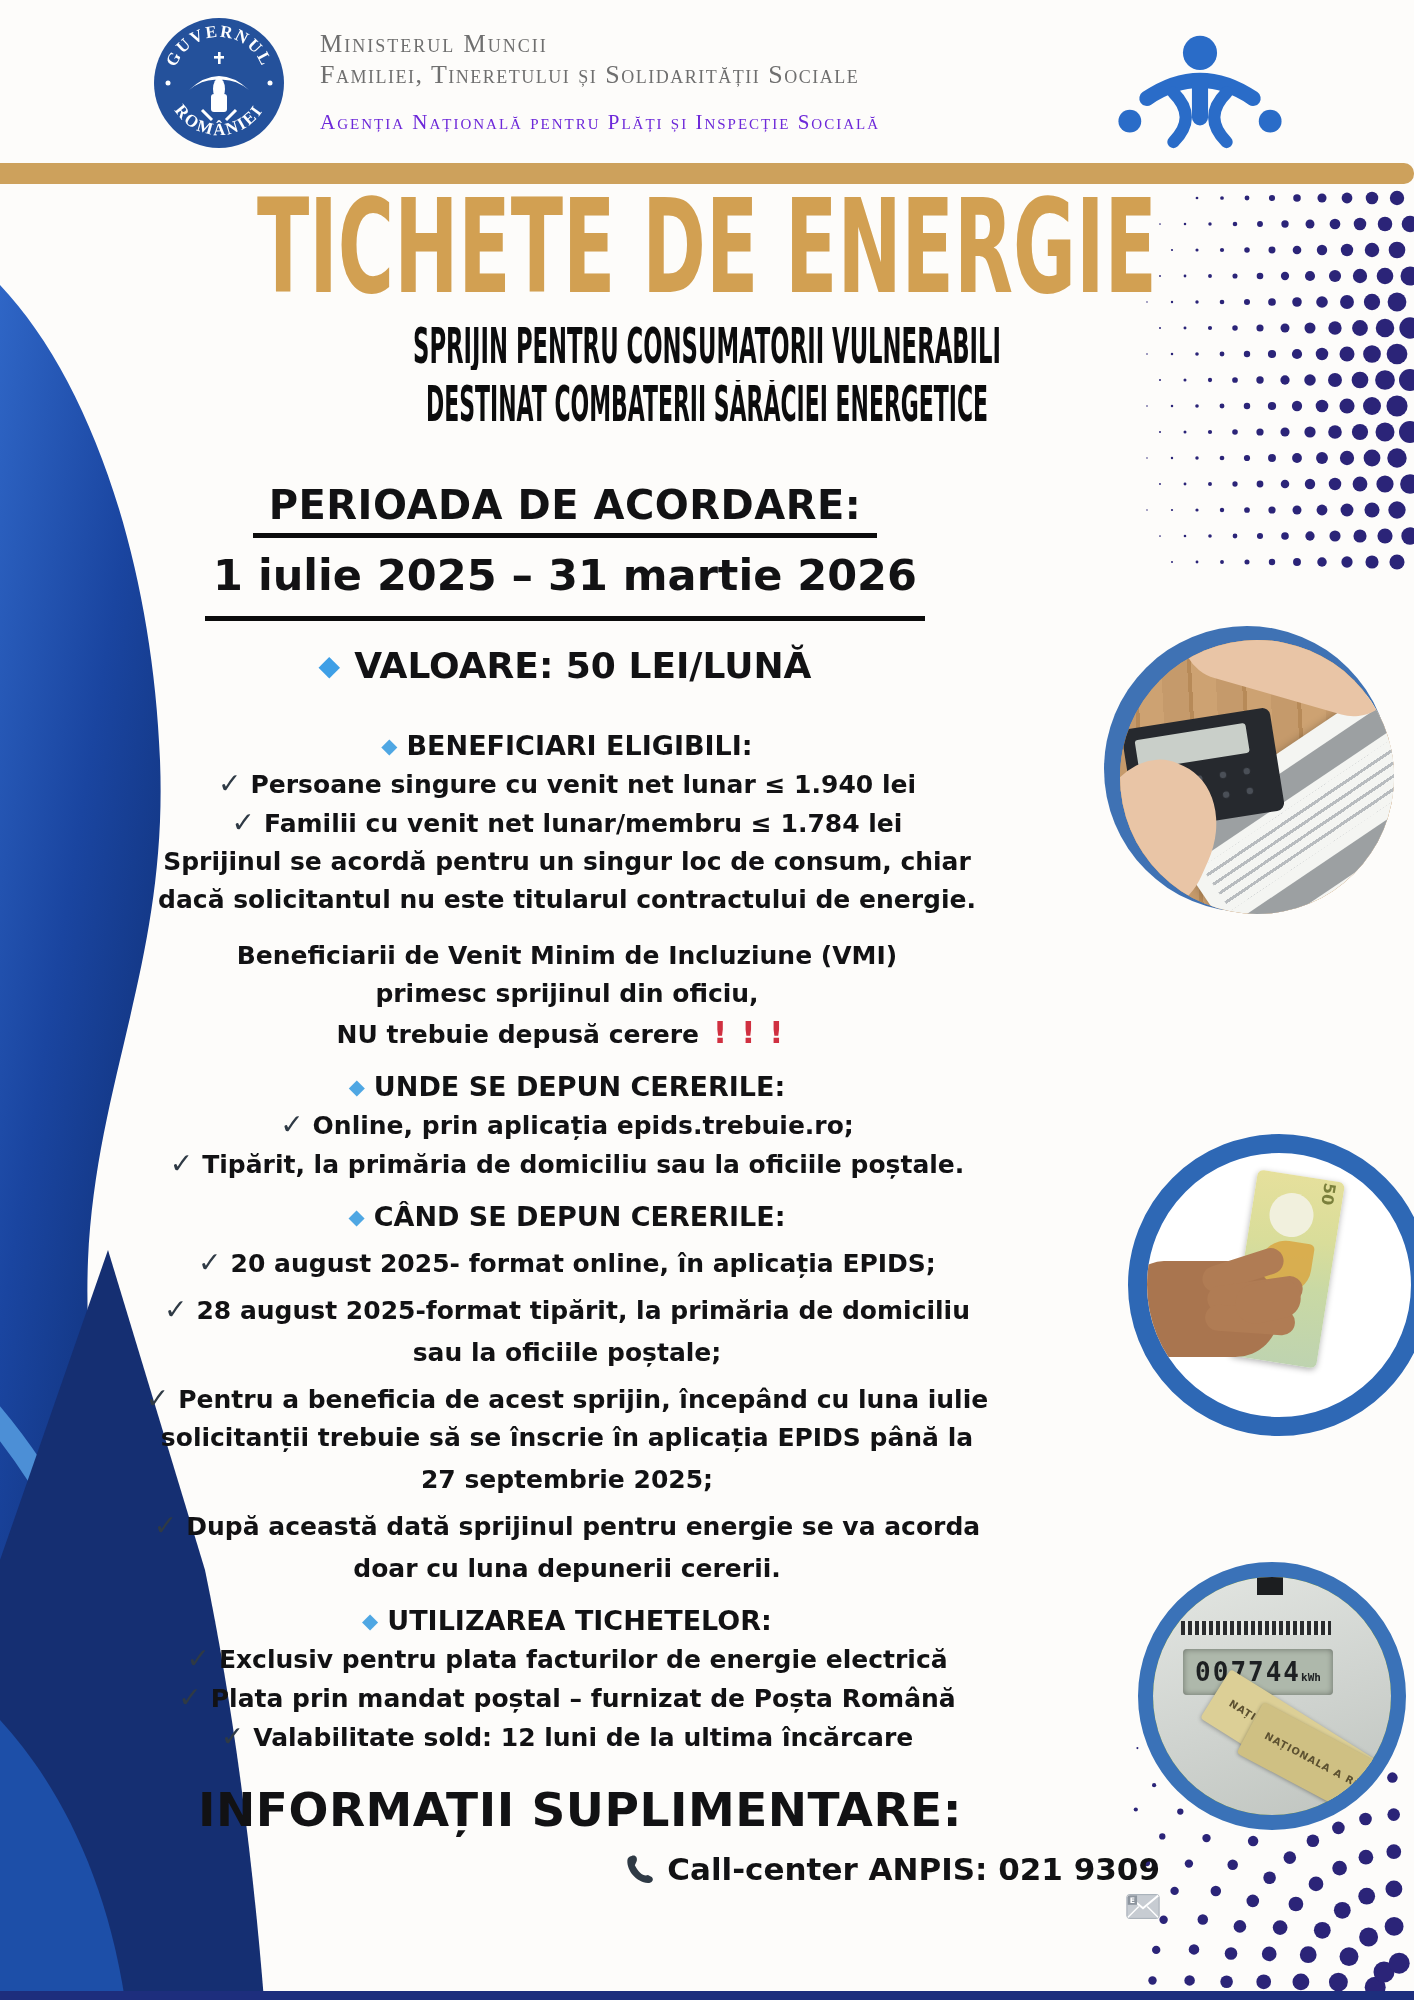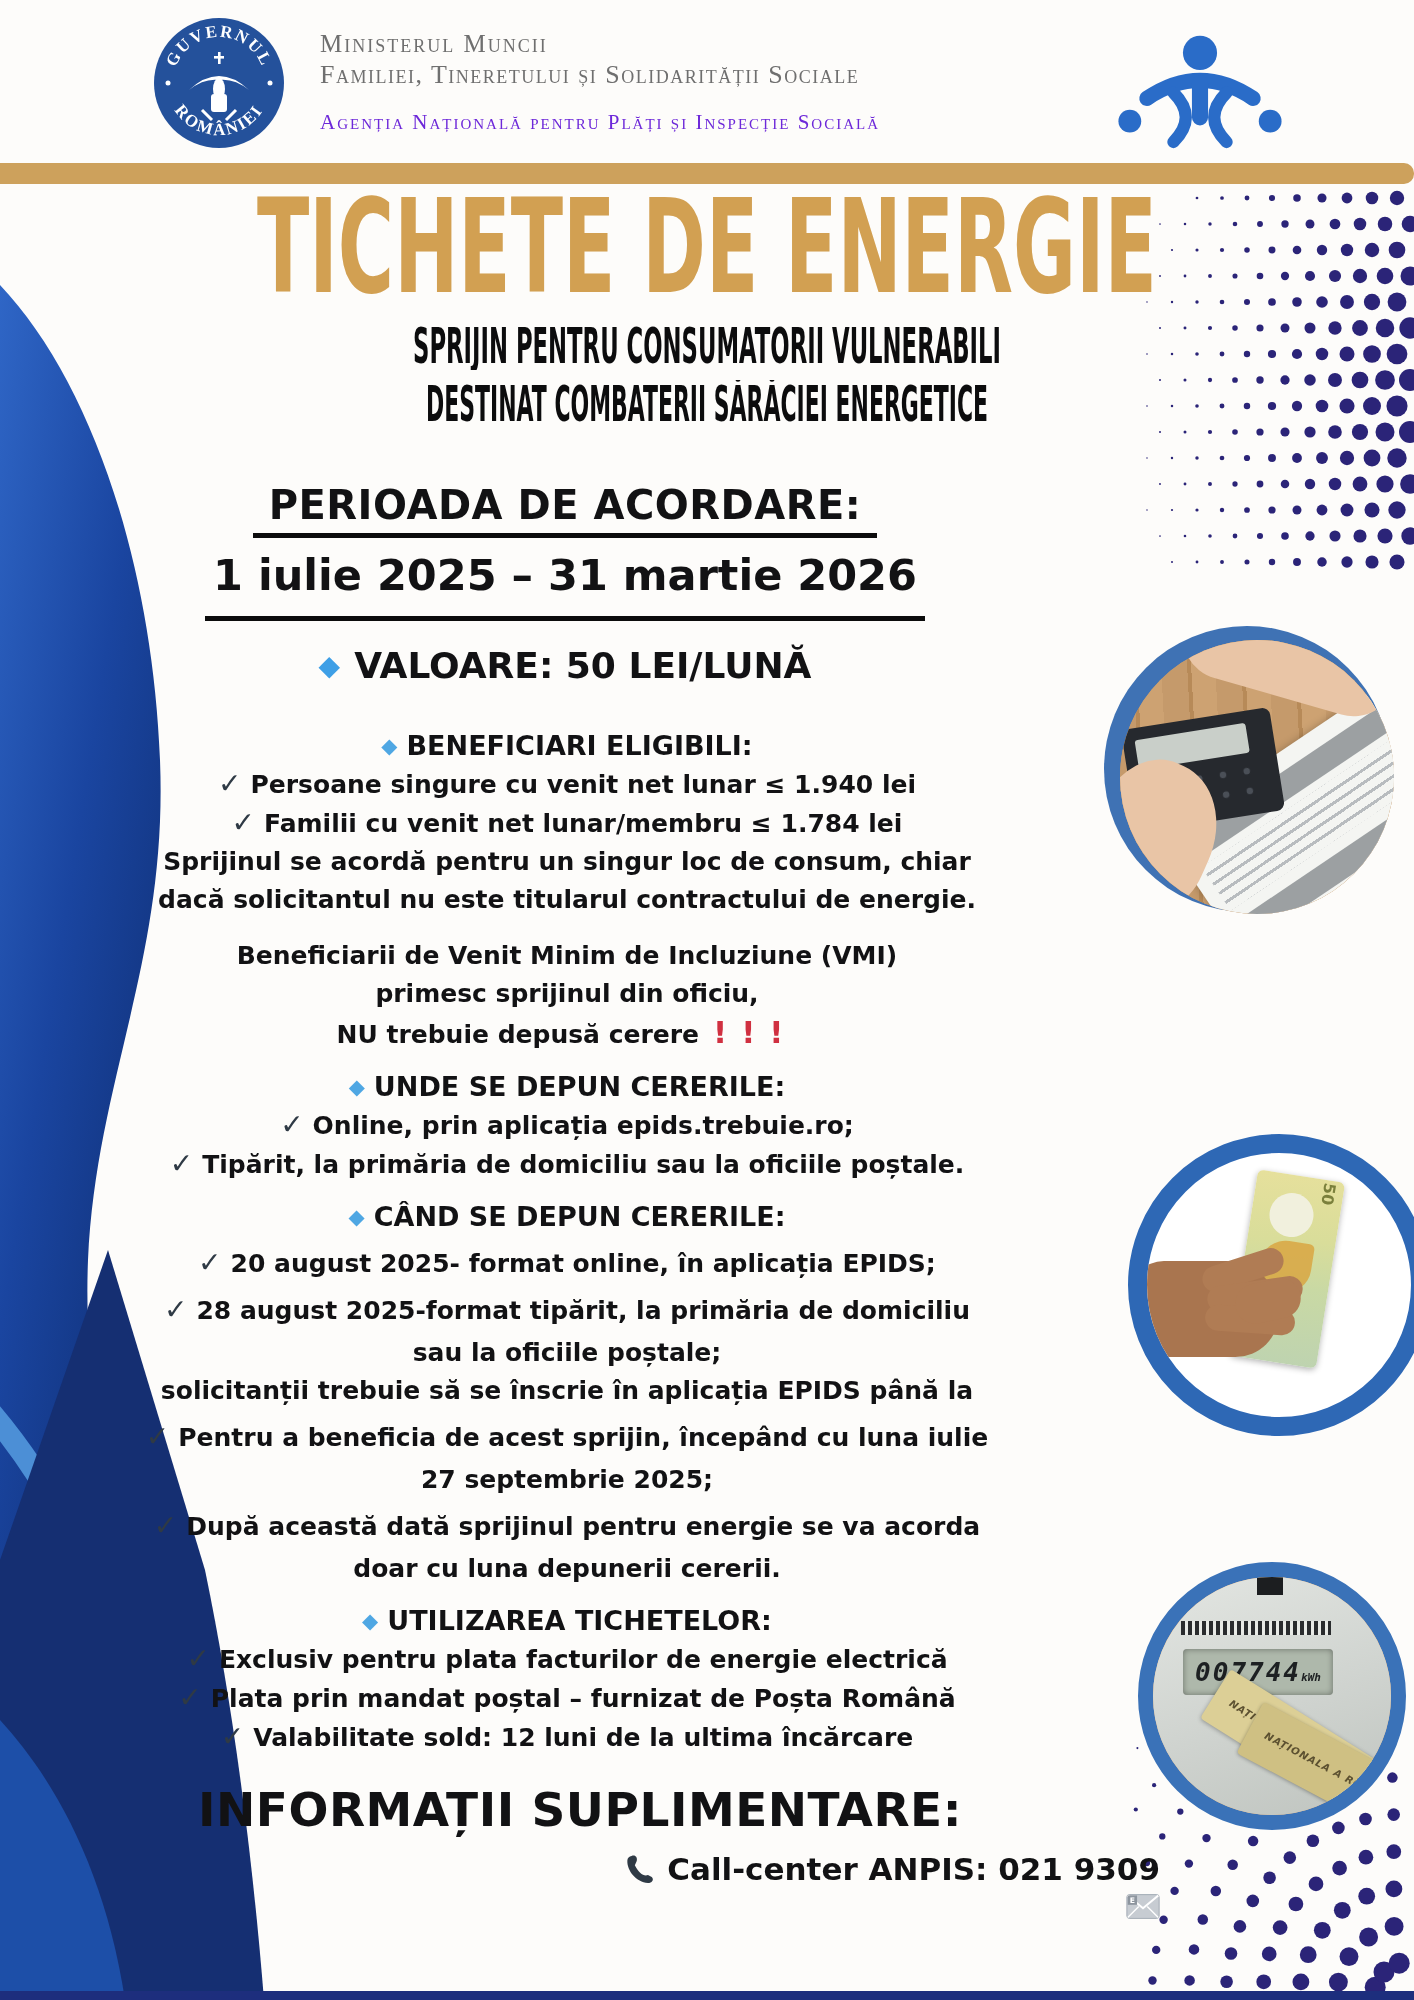--- a/index.html
+++ b/index.html
@@ -79,21 +79,21 @@
   #c2-ring .hand{position:absolute;left:-18px;top:108px;width:150px;height:96px;background:#a9754f;border-radius:40px 60px 50px 40px;}
   #c2-ring .finger{position:absolute;background:#b07c54;border-radius:14px;height:26px;}
   #c2-ring .note{position:absolute;left:96px;top:22px;width:88px;height:188px;
     background:linear-gradient(175deg,#e6e09c 0%,#d9dd9a 35%,#c9d9a4 60%,#bed3b0 100%);
     border-radius:6px;transform:rotate(9deg);box-shadow:0 2px 6px rgba(0,0,0,.3);}
   #c2-ring .note .wm{position:absolute;left:18px;top:18px;width:44px;height:44px;background:#f3f2e4;border-radius:50%;opacity:.9;}
   #c2-ring .note .fl{position:absolute;left:16px;top:66px;width:52px;height:52px;background:#d9a33c;border-radius:50% 10% 50% 10%;opacity:.8;}
   #c2-ring .note .v50{position:absolute;right:4px;top:4px;font-size:16px;font-weight:bold;color:#7b803c;transform:rotate(90deg);}
   #c2-ring .thumb{position:absolute;left:88px;top:128px;width:66px;height:40px;background:#b07c54;border-radius:20px;transform:rotate(-12deg);}
 
-  #c3-ring{left:0;top:0;width:238px;height:238px;background:#fdba74;border:15px solid #3A72B8;font-style:italic;}
+  #c3-ring{left:0;top:0;width:238px;height:238px;background:#4d7c0f;border:15px solid #3A72B8;}
   #c3-ring .body{position:absolute;inset:0;background:linear-gradient(160deg,#e3e6e2 0%,#cfd3cf 55%,#bfc4bf 100%);}
   #c3-ring .notch{position:absolute;left:104px;top:0;width:26px;height:18px;background:#1c1e20;}
   #c3-ring .bar{position:absolute;left:28px;top:44px;width:150px;height:14px;
     background:repeating-linear-gradient(90deg,#2a2c2e 0 4px,#e8eae6 4px 7px);}
   #c3-ring .lcd{position:absolute;left:30px;top:72px;width:150px;height:46px;background:#aeb8ab;
     border-radius:4px;box-shadow:inset 0 0 6px rgba(0,0,0,.4);color:#1d2022;
     font-family:"DejaVu Sans Mono","Liberation Mono",monospace;font-size:26px;font-weight:bold;
     line-height:46px;text-align:center;letter-spacing:2px;}
   #c3-ring .lcd .unit{font-size:11px;letter-spacing:0;}
   #c3-ring .n1,#c3-ring .n2{position:absolute;width:190px;height:58px;background:#d8c88e;border-radius:4px;
@@ -442,22 +442,22 @@
       <div class="bl bl--g20"><span>Beneficiarii de Venit Minim de Incluziune (VMI)</span></div>
       <div class="bl"><span>primesc sprijinul din oficiu,</span></div>
       <div class="bl"><span>NU trebuie depusă cerere</span><span class="excl">!!!</span></div>
       <div class="bl bl--heading"><span class="dm">◆</span><span>UNDE SE DEPUN CERERILE:</span></div>
       <div class="bl"><span class="ck">✓</span><span>Online, prin aplicația epids.trebuie.ro;</span></div>
       <div class="bl"><span class="ck">✓</span><span>Tipărit, la primăria de domiciliu sau la oficiile poștale.</span></div>
       <div class="bl bl--heading"><span class="dm">◆</span><span>CÂND SE DEPUN CERERILE:</span></div>
       <div class="bl bl--g10"><span class="ck">✓</span><span>20 august 2025- format online, în aplicația EPIDS;</span></div>
       <div class="bl bl--g10"><span class="ck">✓</span><span>28 august 2025-format tipărit, la primăria de domiciliu</span></div>
       <div class="bl bl--g6"><span>sau la oficiile poștale;</span></div>
+      <div class="bl bl--g10"><span class="ck">✓</span><span>Pentru a beneficia de acest sprijin, începând cu luna iulie</span></div>
       <div class="bl"><span>solicitanții trebuie să se înscrie în aplicația EPIDS până la</span></div>
-      <div class="bl bl--g10"><span class="ck">✓</span><span>Pentru a beneficia de acest sprijin, începând cu luna iulie</span></div>
       <div class="bl bl--g6"><span>27 septembrie 2025;</span></div>
       <div class="bl bl--g10"><span class="ck">✓</span><span>După această dată sprijinul pentru energie se va acorda</span></div>
       <div class="bl bl--g6"><span>doar cu luna depunerii cererii.</span></div>
       <div class="bl bl--heading"><span class="dm">◆</span><span>UTILIZAREA TICHETELOR:</span></div>
       <div class="bl"><span class="ck">✓</span><span>Exclusiv pentru plata facturilor de energie electrică</span></div>
       <div class="bl"><span class="ck">✓</span><span>Plata prin mandat poștal – furnizat de Poșta Română</span></div>
       <div class="bl"><span class="ck">✓</span><span>Valabilitate sold: 12 luni de la ultima încărcare</span></div>
     </div>
 
   <div class="pc" style="left:1104px;top:622px;width:302px;height:300px;">

